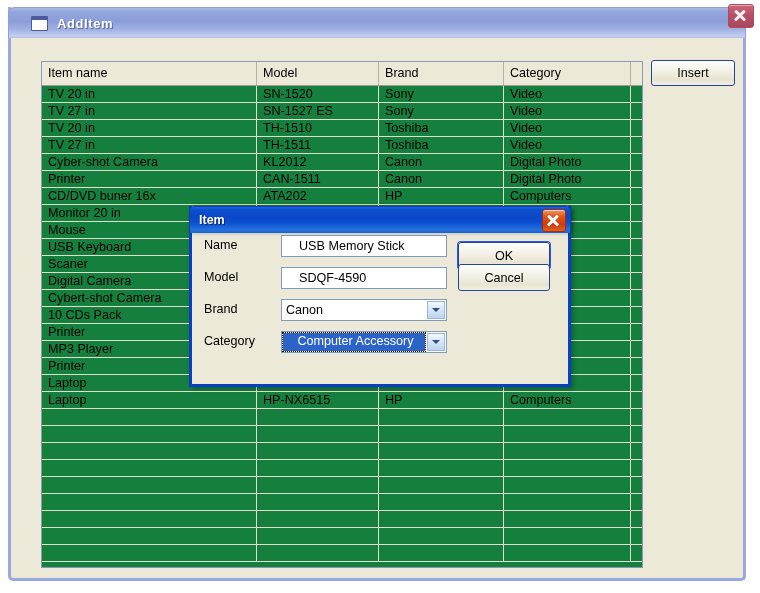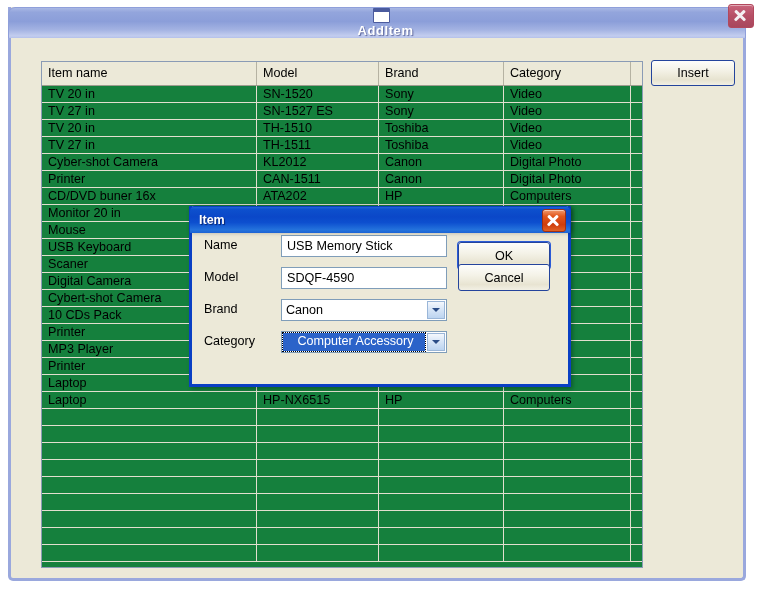--- a/index.html
+++ b/index.html
@@ -41,22 +41,21 @@
         #a9b8e4 0%,
         #93a5dc 14%,
         #8b9ed9 45%,
         #a3b2e2 72%,
         #c3cdef 93%,
         #b4c0ea 100%);
     border: 1px solid #8f9fda;
     border-bottom: none;
     display: flex;
     align-items: center;
-    padding-left: 8px;
-    flex-direction: column;
+    padding-left: 22px;
   }
   .win-icon {
     width: 17px;
     height: 15px;
     background: #ffffff;
     border: 1px solid #4b5b9e;
     border-top-width: 4px;
     border-radius: 1px;
     box-sizing: border-box;
     flex: 0 0 auto;
@@ -242,21 +241,21 @@
     left: 89px;
     top: 0;
     width: 166px;
     height: 22px;
     background: #ffffff;
     border: 1px solid #7f9db9;
     box-sizing: border-box;
     font-size: 12.6px;
     font-family: "Liberation Sans", sans-serif;
     color: #000;
-    padding: 0 0 0 5px;
+    padding: 0 0 0 17px;
     line-height: 20px;
     outline: none;
   }
   .combo {
     position: absolute;
     left: 89px;
     top: 0;
     width: 166px;
     height: 22px;
     background: #ffffff;

